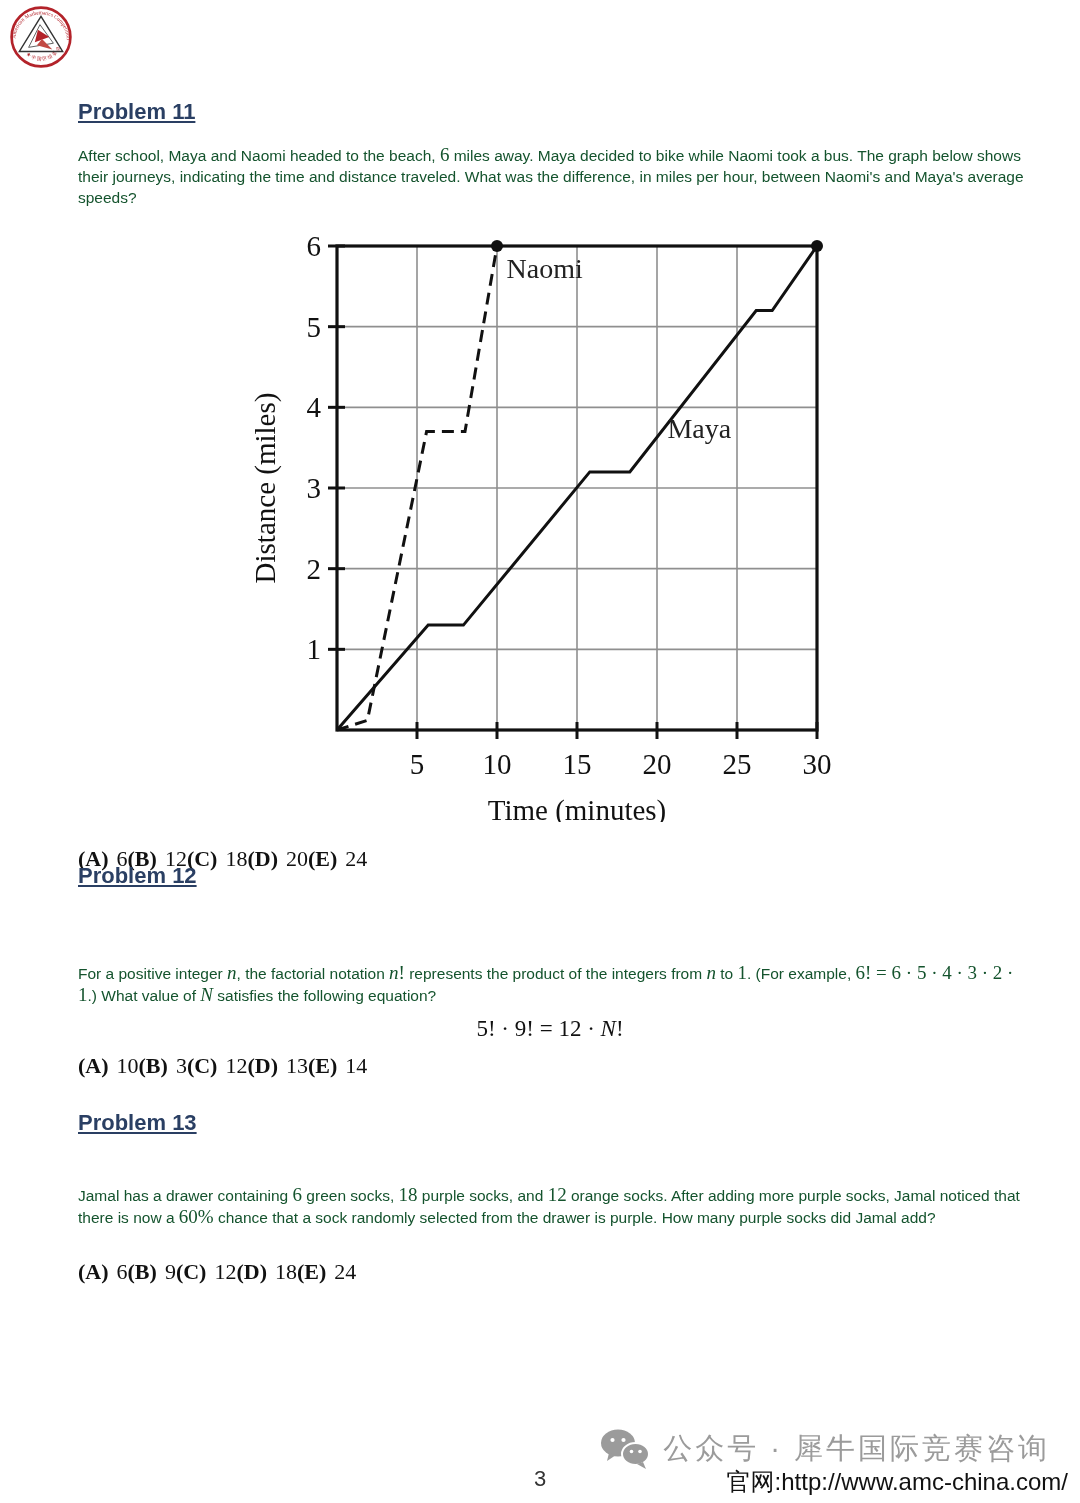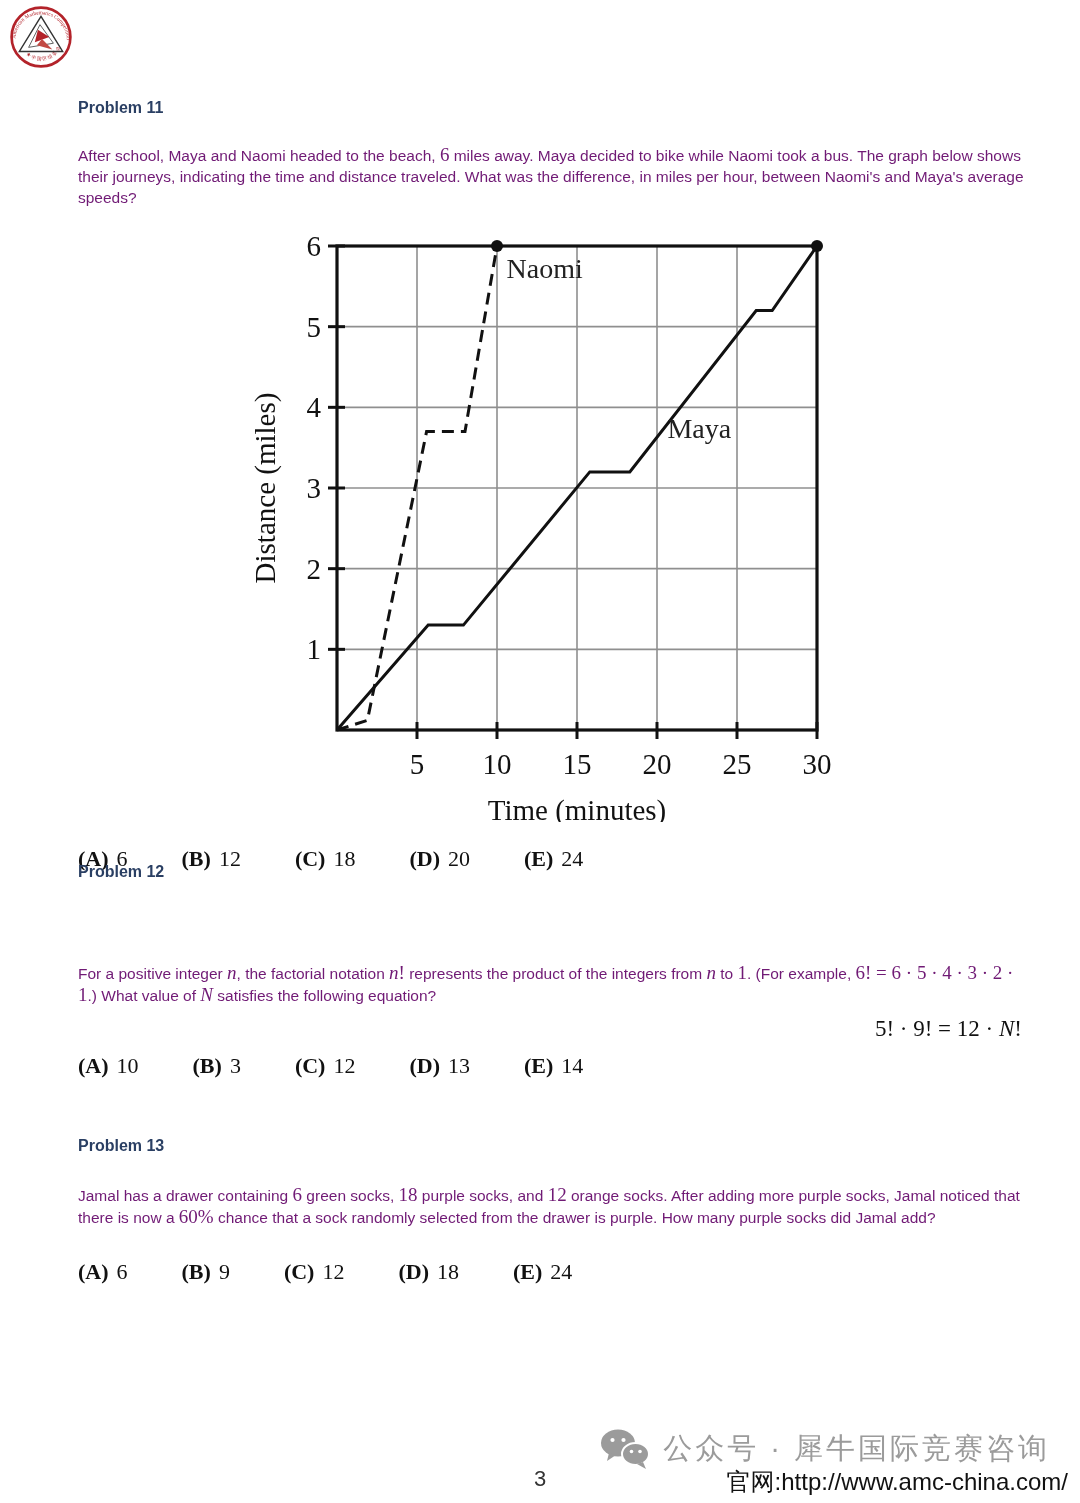--- a/index.html
+++ b/index.html
@@ -8,29 +8,29 @@
     background:#ffffff; overflow:hidden;
     font-family:"Liberation Sans", sans-serif; color:#1d1d1d;
   }
   
   .header { position:absolute; left:8px; top:2px; display:flex; gap:10px; }
   .logo { width:66px; height:68px; }
   .brand { padding-top:5px; }
   .brand-cn { font-size:28px; font-weight:bold; color:#b3232a; letter-spacing:1px; line-height:30px; }
   .brand-en { font-size:12.5px; font-weight:bold; color:#b3232a; letter-spacing:0.2px; margin-top:1px; }
   
-  .ptitle { position:absolute; left:78px; font-size:16px; font-weight:bold; color:#2a3f63; font-family:"Liberation Sans", sans-serif; }
-  .para { position:absolute; left:78px; width:948px; font-size:15.5px; line-height:21px; color:#701a75; }
+  .ptitle { position:absolute; left:78px; font-size:22px; font-weight:bold; color:#2a3f63; font-family:"Liberation Sans", sans-serif;text-decoration:underline; }
+  .para { position:absolute; left:78px; width:948px; font-size:15.5px; line-height:21px; color:#14532d; }
   .para .m { font-family:"Liberation Serif","DejaVu Serif",serif; font-size:19px; line-height:21px; }
   .para .i { font-style:italic; }
-  .choices { position:absolute; left:78px; display:flex; gap:54px;
+  .choices { position:absolute; left:78px; display:flex; 
              font-family:"Liberation Serif","DejaVu Serif",serif; font-size:22px; color:#111; }
   .choice { white-space:nowrap; }
   .choice .lbl { font-weight:bold; margin-right:8px; }
-  .equation { position:absolute; left:78px; width:944px; text-align:right;
+  .equation { position:absolute; left:78px; width:944px; text-align:center;
               font-family:"Liberation Serif","DejaVu Serif",serif; font-size:23px; color:#111; }
   .equation .i { font-style:italic; }
   
   .chart { position:absolute; left:240px; top:222px; }
   
   .page-num { position:absolute; left:0; top:1466px; width:1080px; text-align:center;
               font-size:22px; color:#333; }
   .wechat-row { position:absolute; top:1428px; right:30px; display:flex; align-items:center; gap:12px; }
   .wechat-label { color:#9b9b9b; font-size:29px; letter-spacing:3px; font-family:"Liberation Sans", sans-serif; }
   .website { position:absolute; top:1466px; right:12px; font-size:24px; color:#111;
@@ -124,21 +124,21 @@
   <div class="para" style="top:962px"><span>For a positive integer </span><span class="m i">n</span><span>, the factorial notation </span><span class="m i">n</span><span class="m">!</span><span> represents the product of the integers from </span><span class="m i">n</span><span> to </span><span class="m">1</span><span>. (For example, </span><span class="m">6! = 6 · 5 · 4 · 3 · 2 · 1</span><span>.) What value of </span><span class="m i">N</span><span> satisfies the following equation?</span></div>
   <div class="equation" style="top:1016px"><span class="m">5! · 9! = 12 · </span><span class="m i">N</span><span class="m">!</span></div>
   <div class="choices" style="top:1053px">
       <span class="choice"><span class="lbl">(A)</span><span>10</span></span>
       <span class="choice"><span class="lbl">(B)</span><span>3</span></span>
       <span class="choice"><span class="lbl">(C)</span><span>12</span></span>
       <span class="choice"><span class="lbl">(D)</span><span>13</span></span>
       <span class="choice"><span class="lbl">(E)</span><span>14</span></span>
     </div>
 
-  <div class="ptitle" style="top:1137px">Problem 13</div>
+  <div class="ptitle" style="top:1110px">Problem 13</div>
   <div class="para" style="top:1184px"><span>Jamal has a drawer containing </span><span class="m">6</span><span> green socks, </span><span class="m">18</span><span> purple socks, and </span><span class="m">12</span><span> orange socks. After adding more purple socks, Jamal noticed that there is now a </span><span class="m">60%</span><span> chance that a sock randomly selected from the drawer is purple. How many purple socks did Jamal add?</span></div>
   <div class="choices" style="top:1259px">
       <span class="choice"><span class="lbl">(A)</span><span>6</span></span>
       <span class="choice"><span class="lbl">(B)</span><span>9</span></span>
       <span class="choice"><span class="lbl">(C)</span><span>12</span></span>
       <span class="choice"><span class="lbl">(D)</span><span>18</span></span>
       <span class="choice"><span class="lbl">(E)</span><span>24</span></span>
     </div>
 
   <div class="page-num">3</div>

